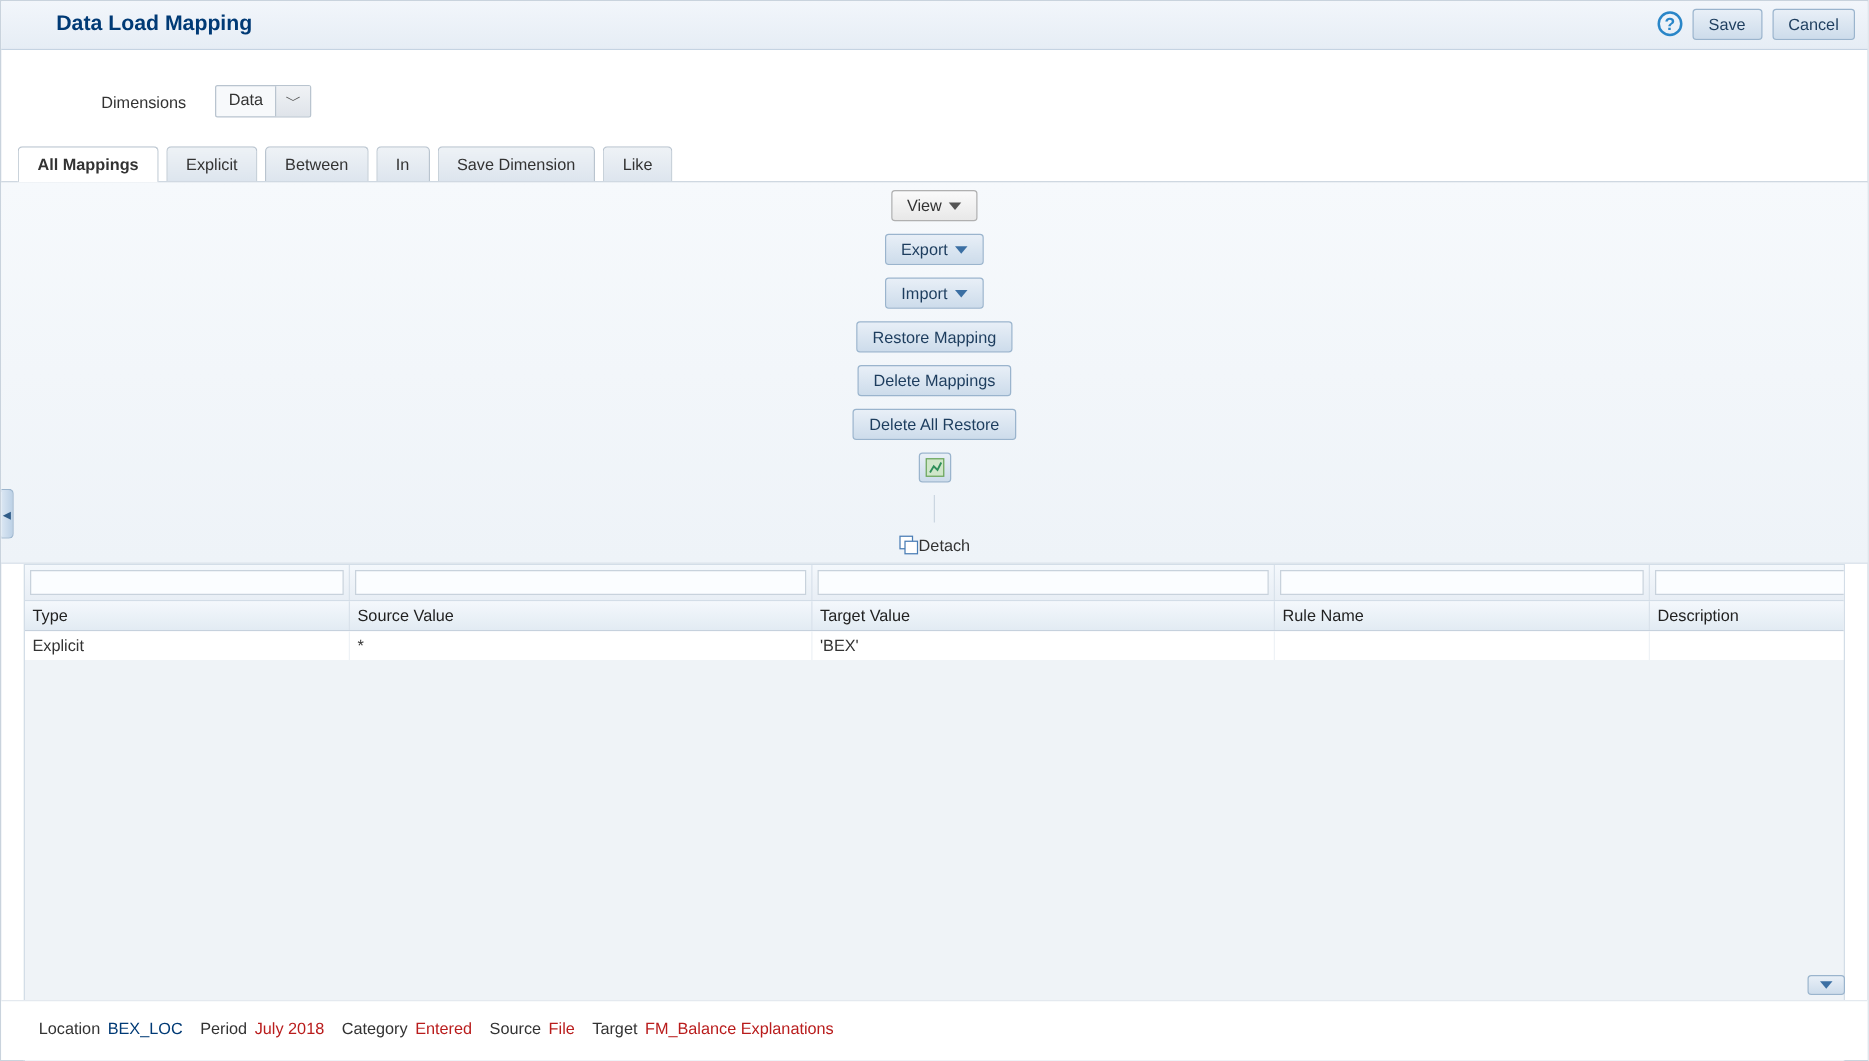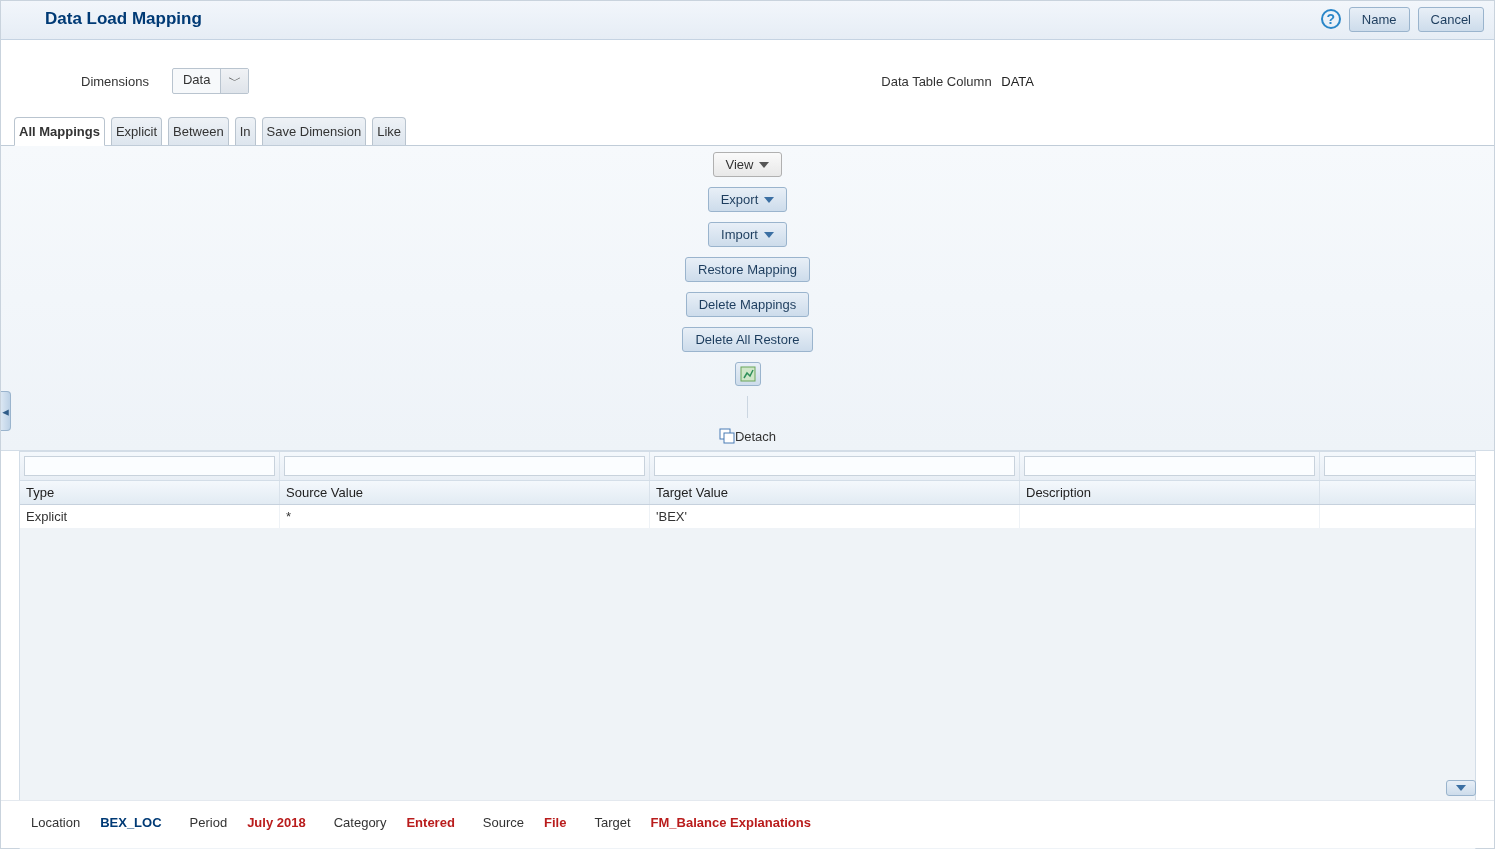--- a/index.html
+++ b/index.html
@@ -101,21 +101,21 @@
 .data-col-label .lbl { margin-right: 6px; }
 .data-col-label .val { color: #222; }
 
 .tabs-row {
   display: flex;
   align-items: flex-end;
   padding-left: 13px;
   border-bottom: 1px solid #c0ccd8;
 }
 .tab {
-  padding: 6px 4px;
+  padding: 6px 15px;
   margin-right: 6px;
   background: linear-gradient(#eef2f6,#dde5ee);
   border: 1px solid #b9c4cf;
   border-bottom: none;
   border-radius: 4px 4px 0 0;
   color: #333;
   cursor: pointer;
   text-align: right;
 }
 .tab.active {
@@ -213,26 +213,26 @@
   width:82%;
   background: linear-gradient(#dde4eb,#c7d1db);
   border-radius:2px;
 }
 
 .status-bar {
   position:absolute;
   left:0; right:0; bottom:0;
   padding: 14px 30px 18px 30px;
   display:flex; align-items:center;
-  gap: 20px;
+  gap: 6px;
   border-top:1px solid #e4e9ef;
   background:#fff;
 }
 .status-bar .lbl { color:#333; }
-.status-bar .val { font-weight:bold; color:#003a75; margin-right:8px; }
+.status-bar .val { font-weight:normal; color:#003a75; margin-right:8px; }
 .status-bar .val.plainbold { color:#b91c1c; }
 .collapse-toggle {
   position:absolute; right:18px; bottom:52px;
   width:30px; height:16px;
   background: linear-gradient(#e8eff7,#cddceb);
   border:1px solid #9ab4cd;
   border-radius:3px;
   display:flex; align-items:center; justify-content:center;
   cursor:pointer;
 }
@@ -252,34 +252,30 @@
 <body>
 
 <div class="page">
 
   <div class="side-handle">◂</div>
 
   <div class="header-bar">
     <div class="header-title">Data Load Mapping</div>
     <div class="header-actions">
       <div class="help-icon">?</div>
-      <button class="btn underline-first">Name</button>
+      <button class="btn underline-first">Save</button>
       <button class="btn underline-first">Cancel</button>
     </div>
   </div>
 
   <div class="form-row">
     <span class="form-label">Dimensions</span>
     <div class="select-wrap">
       <span class="select-value">Data</span>
       <span class="select-btn">﹀</span>
-    </div>
-    <div class="data-col-label">
-      <span class="lbl">Data Table Column</span>
-      <span class="val">DATA</span>
     </div>
   </div>
 
   <div class="tabs-row">
     <div class="tab active">All Mappings</div>
     <div class="tab">Explicit</div>
     <div class="tab">Between</div>
     <div class="tab">In</div>
     <div class="tab">Save Dimension</div>
     <div class="tab">Like</div>
@@ -322,20 +318,21 @@
       <div class="filter-cell"><input class="filter-input" style=""></div>
       <div class="filter-cell"><input class="filter-input" style=""></div>
       <div class="filter-cell"><input class="filter-input" style=""></div>
       <div class="filter-cell"><input class="filter-input" style=""></div>
       <div class="filter-cell"><input class="filter-input" style=""></div>
     </div>
     <div class="header-row-tbl">
       <div class="hcell">Type</div>
       <div class="hcell">Source Value</div>
       <div class="hcell">Target Value</div>
+      <div class="hcell">Rule Name</div>
       <div class="hcell">Description</div>
     </div>
     <div class="data-row">
       <div class="dcell">Explicit</div>
       <div class="dcell">*</div>
       <div class="dcell">'BEX'</div>
       <div class="dcell"></div>
       <div class="dcell"></div>
     </div>
 

